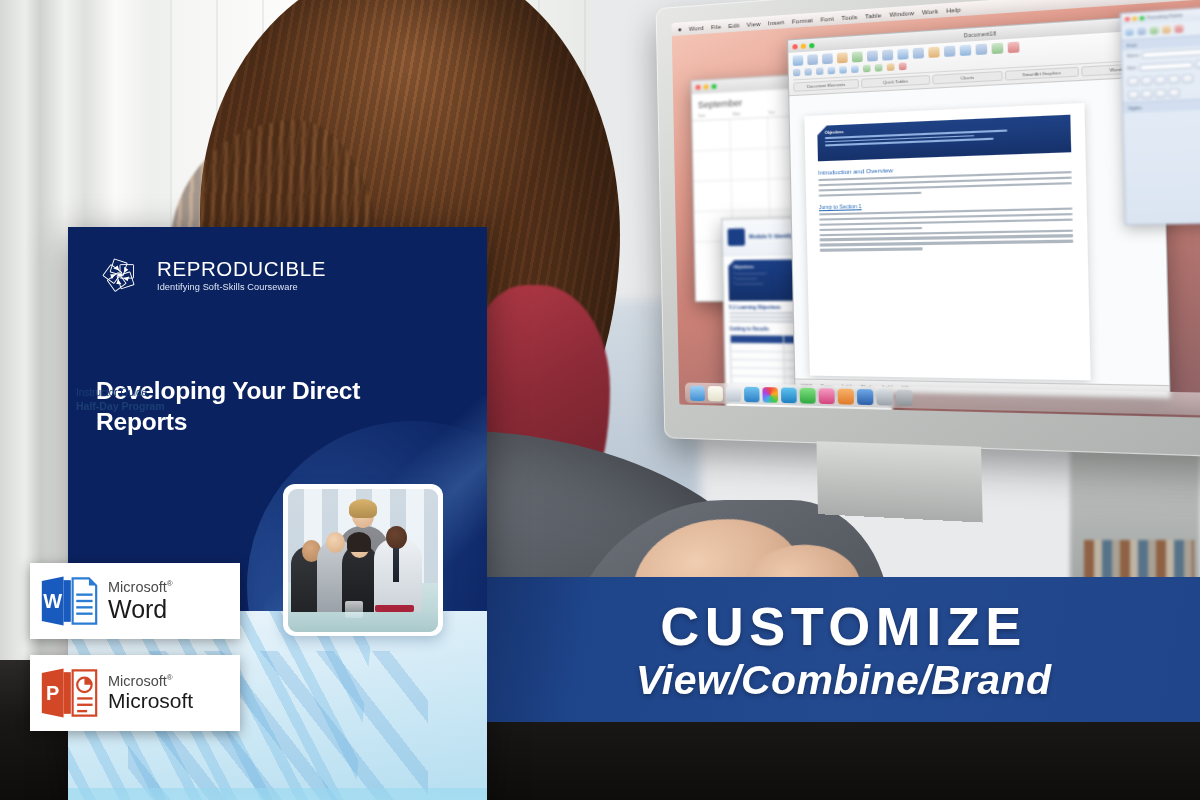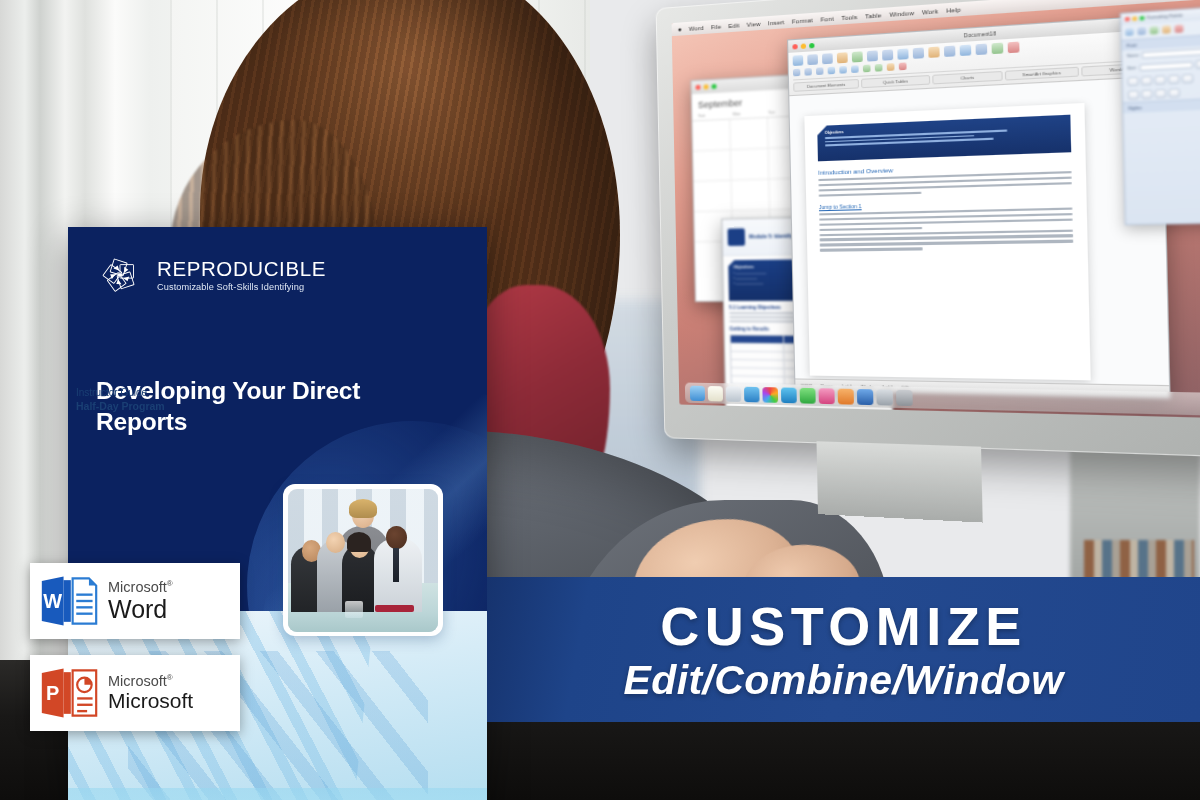--- a/index.html
+++ b/index.html
@@ -646,21 +646,21 @@
               <polygon points="58,34 66,40 58,46"></polygon>
             </g>
           <g transform="rotate(288 50 50)">
               <polygon points="58,34 66,40 58,46"></polygon>
             </g>
           <circle cx="50" cy="50" r="2.6"></circle>
         </g>
       </svg>
       <div class="logo-txt">
         <div class="l1">REPRODUCIBLE</div>
-        <div class="l2">Customizable Soft-Skills Identifying</div>
+        <div class="l2">Identifying Soft-Skills Courseware</div>
       </div>
     </div>
 
     <div class="cover-title">Developing Your Direct Reports</div>
 
     <div class="cover-bottom">
       <div class="cb-rays"></div>
       <div class="cb-rays2"></div>
       <div class="cb-band"></div>
     </div>
@@ -745,16 +745,16 @@
       <text x="14" y="37" font-family="Liberation Sans, sans-serif" font-size="22" font-weight="bold" fill="#ffffff" text-anchor="middle">P</text>
     </svg>
     <div class="bg-txt">
       <div class="m"><span>Microsoft</span><sup>®</sup></div>
       <div class="n">Microsoft</div>
     </div>
   </div>
 
   <div class="banner">
     <h1>CUSTOMIZE</h1>
-    <h2>Edit/Combine/Window</h2>
+    <h2>View/Combine/Brand</h2>
   </div>
 
 </div>
 
 </body></html>

